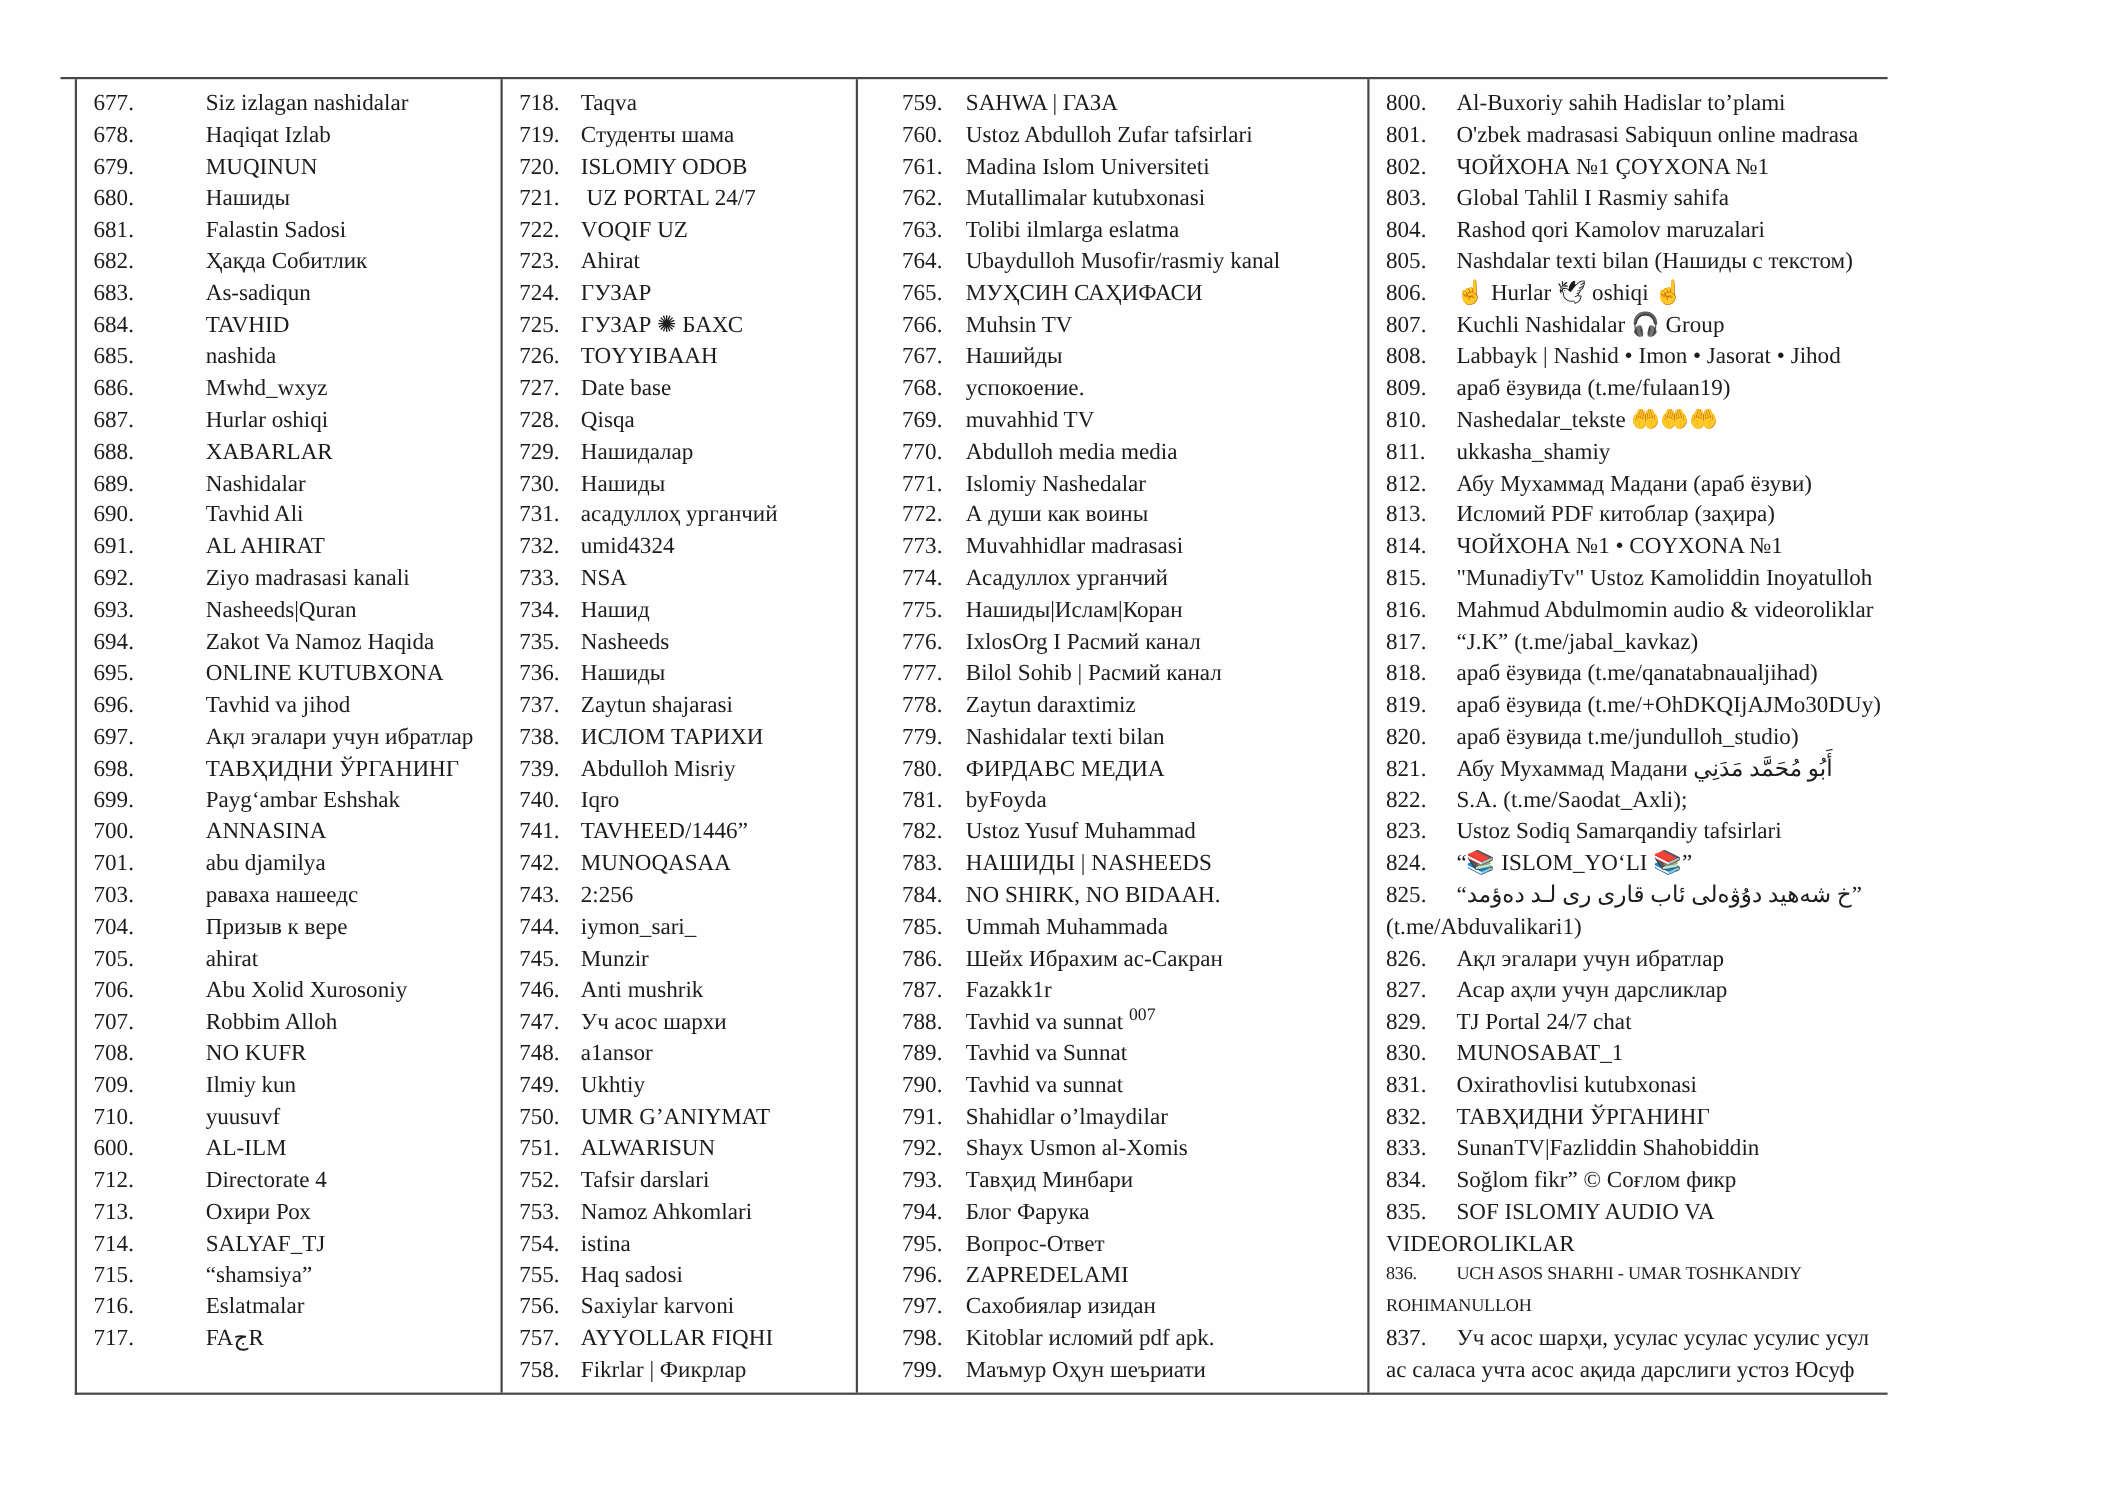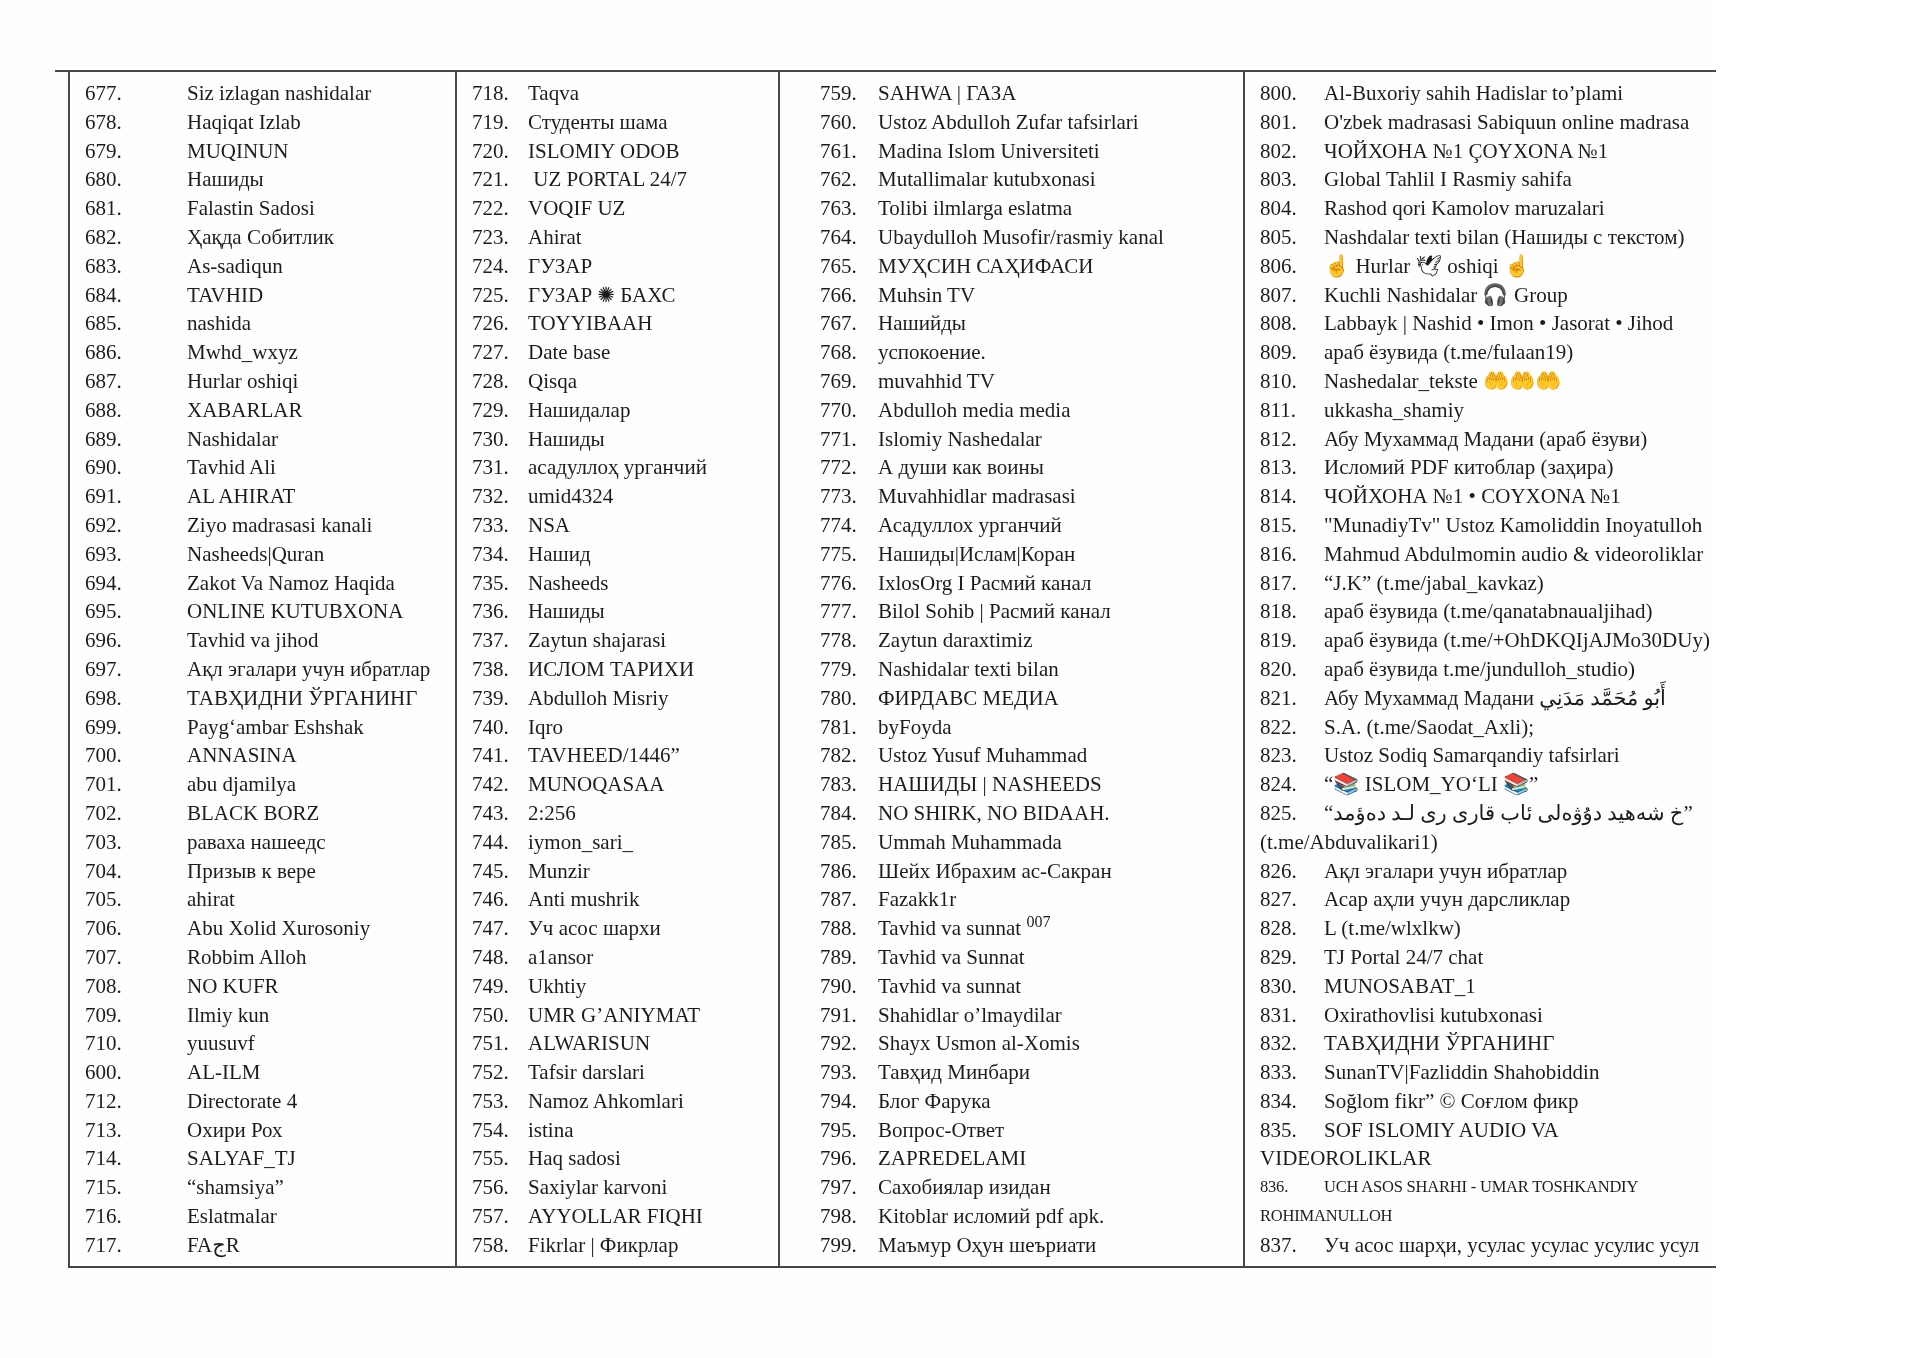--- a/index.html
+++ b/index.html
@@ -96,21 +96,20 @@
         <div class="row"><span class="num">692.</span><span class="txt">Ziyo madrasasi kanali</span></div>
         <div class="row"><span class="num">693.</span><span class="txt">Nasheeds|Quran</span></div>
         <div class="row"><span class="num">694.</span><span class="txt">Zakot Va Namoz Haqida</span></div>
         <div class="row"><span class="num">695.</span><span class="txt">ONLINE KUTUBXONA</span></div>
         <div class="row"><span class="num">696.</span><span class="txt">Tavhid va jihod</span></div>
         <div class="row"><span class="num">697.</span><span class="txt">Ақл эгалари учун ибратлар</span></div>
         <div class="row"><span class="num">698.</span><span class="txt">ТАВҲИДНИ ЎРГАНИНГ</span></div>
         <div class="row"><span class="num">699.</span><span class="txt">Payg‘ambar Eshshak</span></div>
         <div class="row"><span class="num">700.</span><span class="txt">ANNASINA</span></div>
         <div class="row"><span class="num">701.</span><span class="txt">abu djamilya</span></div>
-        <div class="row"><span class="num">702.</span><span class="txt">BLACK BORZ</span></div>
         <div class="row"><span class="num">703.</span><span class="txt">раваха нашеедс</span></div>
         <div class="row"><span class="num">704.</span><span class="txt">Призыв к вере</span></div>
         <div class="row"><span class="num">705.</span><span class="txt">ahirat</span></div>
         <div class="row"><span class="num">706.</span><span class="txt">Abu Xolid Xurosoniy</span></div>
         <div class="row"><span class="num">707.</span><span class="txt">Robbim Alloh</span></div>
         <div class="row"><span class="num">708.</span><span class="txt">NO KUFR</span></div>
         <div class="row"><span class="num">709.</span><span class="txt">Ilmiy kun</span></div>
         <div class="row"><span class="num">710.</span><span class="txt">yuusuvf</span></div>
         <div class="row"><span class="num">600.</span><span class="txt">AL-ILM</span></div>
         <div class="row"><span class="num">712.</span><span class="txt">Directorate 4</span></div>
@@ -228,21 +227,20 @@
         <div class="row"><span class="num">818.</span><span class="txt">араб ёзувида (t.me/qanatabnaualjihad)</span></div>
         <div class="row"><span class="num">819.</span><span class="txt">араб ёзувида (t.me/+OhDKQIjAJMo30DUy)</span></div>
         <div class="row"><span class="num">820.</span><span class="txt">араб ёзувида t.me/jundulloh_studio)</span></div>
         <div class="row"><span class="num">821.</span><span class="txt">Абу Мухаммад Мадани أَبُو مُحَمَّد مَدَنِي</span></div>
         <div class="row"><span class="num">822.</span><span class="txt">S.A. (t.me/Saodat_Axli);</span></div>
         <div class="row"><span class="num">823.</span><span class="txt">Ustoz Sodiq Samarqandiy tafsirlari</span></div>
         <div class="row"><span class="num">824.</span><span class="txt">“📚 ISLOM_YO‘LI 📚”</span></div>
         <div class="row"><span class="num">825.</span><span class="txt">“خ شەھيد دۇۋەلى ئاب قارى رى لـد دەؤمد” (t.me/Abduvalikari1)</span></div>
         <div class="row"><span class="num">826.</span><span class="txt">Ақл эгалари учун ибратлар</span></div>
         <div class="row"><span class="num">827.</span><span class="txt">Асар аҳли учун дарсликлар</span></div>
-        <div class="row"><span class="num">828.</span><span class="txt">L (t.me/wlxlkw)</span></div>
         <div class="row"><span class="num">829.</span><span class="txt">TJ Portal 24/7 chat</span></div>
         <div class="row"><span class="num">830.</span><span class="txt">MUNOSABAT_1</span></div>
         <div class="row"><span class="num">831.</span><span class="txt">Oxirathovlisi kutubxonasi</span></div>
         <div class="row"><span class="num">832.</span><span class="txt">ТАВҲИДНИ ЎРГАНИНГ</span></div>
         <div class="row"><span class="num">833.</span><span class="txt">SunanTV|Fazliddin Shahobiddin</span></div>
         <div class="row"><span class="num">834.</span><span class="txt">Soğlom fikr” © Соғлом фикр</span></div>
         <div class="row"><span class="num">835.</span><span class="txt">SOF ISLOMIY AUDIO VA VIDEOROLIKLAR</span></div>
         <div class="row small"><span class="num">836.</span><span class="txt">UCH ASOS SHARHI - UMAR TOSHKANDIY ROHIMANULLOH</span></div>
         <div class="row"><span class="num">837.</span><span class="txt">Уч асос шарҳи, усулас усулас усулис усул ас саласа учта асос ақида дарслиги устоз Юсуф Муҳаммад</span></div>
       </div>

